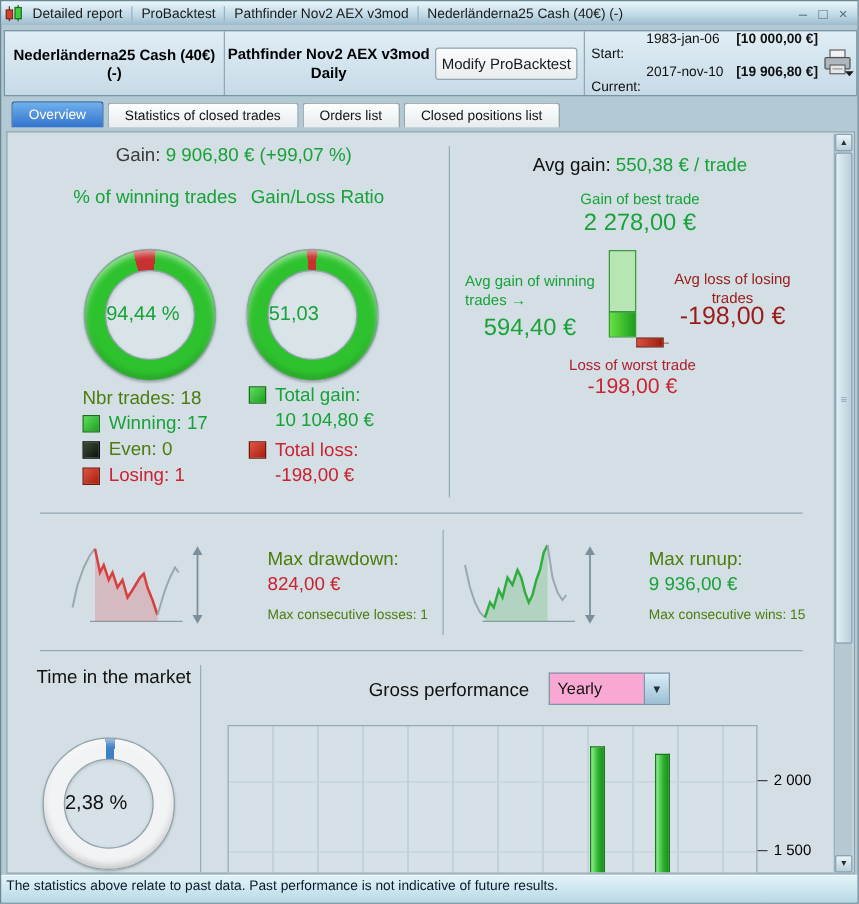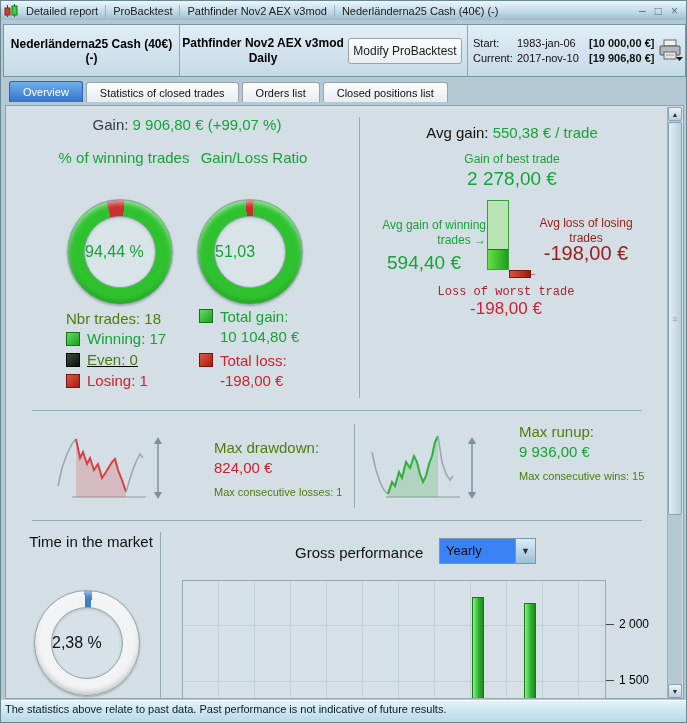--- a/index.html
+++ b/index.html
@@ -22,21 +22,21 @@
   .hcell { border-right:1px solid #90a8b6; display:flex; align-items:center; }
   .hcell.instr { width:176px; justify-content:center; text-align:center; font-weight:bold; font-size:12px; padding:0 4px; }
   .hcell.strat { width:288px; }
   .strat-name { width:166px; text-align:center; font-weight:bold; font-size:12px; line-height:15px; }
   .modify-btn { margin-left:2px; width:114px; height:26px; background:linear-gradient(#fcfdfe,#e8edf0);
     border:1px solid #98a4ac; border-radius:3px; font-size:12px; color:#1a1a1a;
     font-family:"Liberation Sans", sans-serif; cursor:pointer; }
   .hcell.dates { width:217px; border-right:none; padding-left:5px; }
   .date-rows { flex:1; font-size:11px; color:#111; }
   .date-row { display:flex; line-height:15px; white-space:nowrap; }
-  .date-row .lbl { width:44px; }
+  .date-row .lbl { width:44px;margin-top:12px; }
   .date-row .dt { width:72px; }
   .date-row .val { font-weight:bold; }
   .printer { width:38px; display:flex; align-items:center; justify-content:center; cursor:pointer; }
 
   
   .tabbar { position:absolute; top:80px; left:8px; height:21px; display:flex; gap:3px; align-items:flex-end; }
   .tab { height:20px; padding:0 13px; display:flex; align-items:center; font-size:11px;
     background:linear-gradient(#fdfefe,#e7ecef); color:#111; border:1px solid #98a4ac; border-bottom:none;
     border-radius:3px 3px 0 0; cursor:pointer; white-space:nowrap; }
   .tab.active { height:21px; background:linear-gradient(#6fb0ec,#3273cc); color:#fff; border-color:#2f62a8; }
@@ -72,39 +72,39 @@
   .avg-line { left:360px; top:18px; width:292px; text-align:center; font-size:15px; color:#111; }
   .best-label { left:360px; top:46px; width:292px; text-align:center; font-size:12px; }
   .best-value { left:360px; top:62px; width:292px; text-align:center; font-size:19px; }
 
   .bar-best { left:481px; top:94px; width:22px; height:70px; background:#b7e6b4; border:1px solid #3f9a3f; }
   .bar-avgwin { position:absolute; bottom:0; left:0; right:0; height:20px;
     background:linear-gradient(to right,#66e044,#1d9e1d); border-top:1px solid #157a15; }
   .bar-worst { left:503px; top:164px; width:22px; height:8px;
     background:linear-gradient(to right,#d8503c,#9c1d0e); border:1px solid #7a1508; }
 
-  .awin-label { left:356px; top:112px; width:124px; text-align:right; font-size:12px; line-height:15px; }
+  .awin-label { left:366px; top:112px; width:124px; text-align:left; font-size:12px; line-height:15px; }
   .awin-value { left:360px; top:146px; width:116px; text-align:center; font-size:19px; }
   .aloss-label { left:530px; top:110px; width:100px; text-align:center; font-size:12px; line-height:15px; }
   .aloss-value { left:534px; top:136px; width:92px; text-align:center; font-size:20px; line-height:23px; }
   .arrow-left { left:512px; top:158px; width:26px; font-size:14px; text-align:center; }
-  .worst-label { left:390px; top:179px; width:220px; text-align:center; font-size:12px; color:#b02030;font-family:Liberation Mono, monospace; }
+  .worst-label { left:390px; top:179px; width:220px; text-align:center; font-size:12px; color:#b02030; }
   .worst-value { left:390px; top:193px; width:220px; text-align:center; font-size:17px; }
 
   .dd-icon { left:48px; top:328px; } .ru-icon { left:362px; top:328px; }
   .stat-block { font-size:15px; line-height:20px;margin-left:34px; }
   .stat-block .small { font-size:11px; margin-top:4px; }
 
   .tim-title { left:16px; top:426px; width:138px; text-align:center; font-size:15px; line-height:19px; color:#111; }
   .tim-donut { left:28px; top:484px; }
   .tim-donut .hole { font-size:16px; color:#111; background:#d6e2e7; }
 
   .gp-label { left:289px; top:438px; font-size:15px; color:#111; }
   .dropdown { left:433px; top:432px; width:97px; height:26px; display:flex; cursor:pointer; }
-  .dd-value { flex:1; background:#3b82f6; border:1px solid #7a98a8; border-right:none; font-size:13px;
+  .dd-value { flex:1; background:#f9a8d4; border:1px solid #7a98a8; border-right:none; font-size:13px;
     line-height:24px; padding-left:6px; color:#111; }
   .dd-btn { width:21px; background:linear-gradient(#d9edf7,#9cc0d4); border:1px solid #7a98a8;
     display:flex; align-items:center; justify-content:center; font-size:9px; color:#22303a; }
 
   .plot { left:176px; top:474px; width:424px; height:119px; border:1px solid #98a8b4; overflow:hidden;
     background:repeating-linear-gradient(to right, transparent 0 35px, #c3d2da 35px 36px), #d6e1e7; }
   .gp-hgrid { position:absolute; left:0; right:0; height:1px; background:#c3d2da; }
   .gp-bar { position:absolute; width:12px; bottom:0;
     background:linear-gradient(to right,#8cf08c,#2db32d 55%,#1d8a1d); border:1px solid #157a15; border-bottom:none; }
   .yticks { left:600px; top:474px; width:75px; height:119px; }
@@ -209,21 +209,21 @@
       <div class="hole">
           <span class="green">51,03</span>
         </div>
     </div>
 
     <div class="abs blk" style="left:60px; top:204px; font-size:15px;">Nbr trades: 18</div>
     <div class="abs legend-row" style="left:60px; top:224px;">
       <span class="sq g"></span>
       <span class="green">Winning: 17</span>
     </div>
-    <div class="abs legend-row" style="left:60px; top:245px;text-decoration:underline;">
+    <div class="abs legend-row" style="left:60px; top:245px;">
       <span class="sq d"></span>
       <span class="blk">Even: 0</span>
     </div>
     <div class="abs legend-row" style="left:60px; top:266px;">
       <span class="sq r"></span>
       <span class="red">Losing: 1</span>
     </div>
 
     <span class="abs sq g" style="left:193px; top:203px;"></span>
     <div class="abs green" style="left:214px; top:202px; font-size:15px;">Total gain:</div>
@@ -280,21 +280,21 @@
     <svg class="abs ru-icon" width="116" height="70" viewBox="0 0 116 70">
       <line x1="18" y1="63" x2="92" y2="63" stroke="#8a9aa2"></line>
       <polyline points="4,18 8,36 12,48 16,56 20,60" fill="none" stroke="#9aa8b0" stroke-width="1.6"></polyline>
       <polygon points="20,60 24,48 27,52 31,38 34,44 38,28 42,34 46,22 49,28 52,40 55,48 58,42 61,30 64,22 67,8 70,2 70,63 20,63" fill="rgba(90,180,100,0.28)"></polygon>
       <polyline points="20,60 24,48 27,52 31,38 34,44 38,28 42,34 46,22 49,28 52,40 55,48 58,42 61,30 64,22 67,8 70,2" fill="none" stroke="#2fae3f" stroke-width="2"></polyline>
       <polyline points="70,2 74,28 78,40 82,46 85,42" fill="none" stroke="#9aa8b0" stroke-width="1.6"></polyline>
       <line x1="104" y1="9" x2="104" y2="59" stroke="#7b909c" stroke-width="1.4"></line>
       <polygon points="104,3 100,10 108,10" fill="#7b909c"></polygon>
       <polygon points="104,65 100,58 108,58" fill="#7b909c"></polygon>
     </svg>
-    <div class="abs stat-block" style="left:479px; top:316px;">
+    <div class="abs stat-block" style="left:479px; top:332px;">
       <div class="blk">Max runup:</div>
       <div class="green">9 936,00 €</div>
       <div class="small blk">Max consecutive wins: 15</div>
     </div>
 
     <div class="abs hdiv" style="left:26px; top:414px; width:610px;"></div>
 
     <div class="abs tim-title">Time in the market</div>
     <div class="abs donut tim-donut" style="background: conic-gradient(from -3deg, rgb(63, 127, 196) 0deg, rgb(63, 127, 196) 9deg, rgb(241, 243, 244) 9deg, rgb(241, 243, 244) 360deg);">
       <div class="hole">

